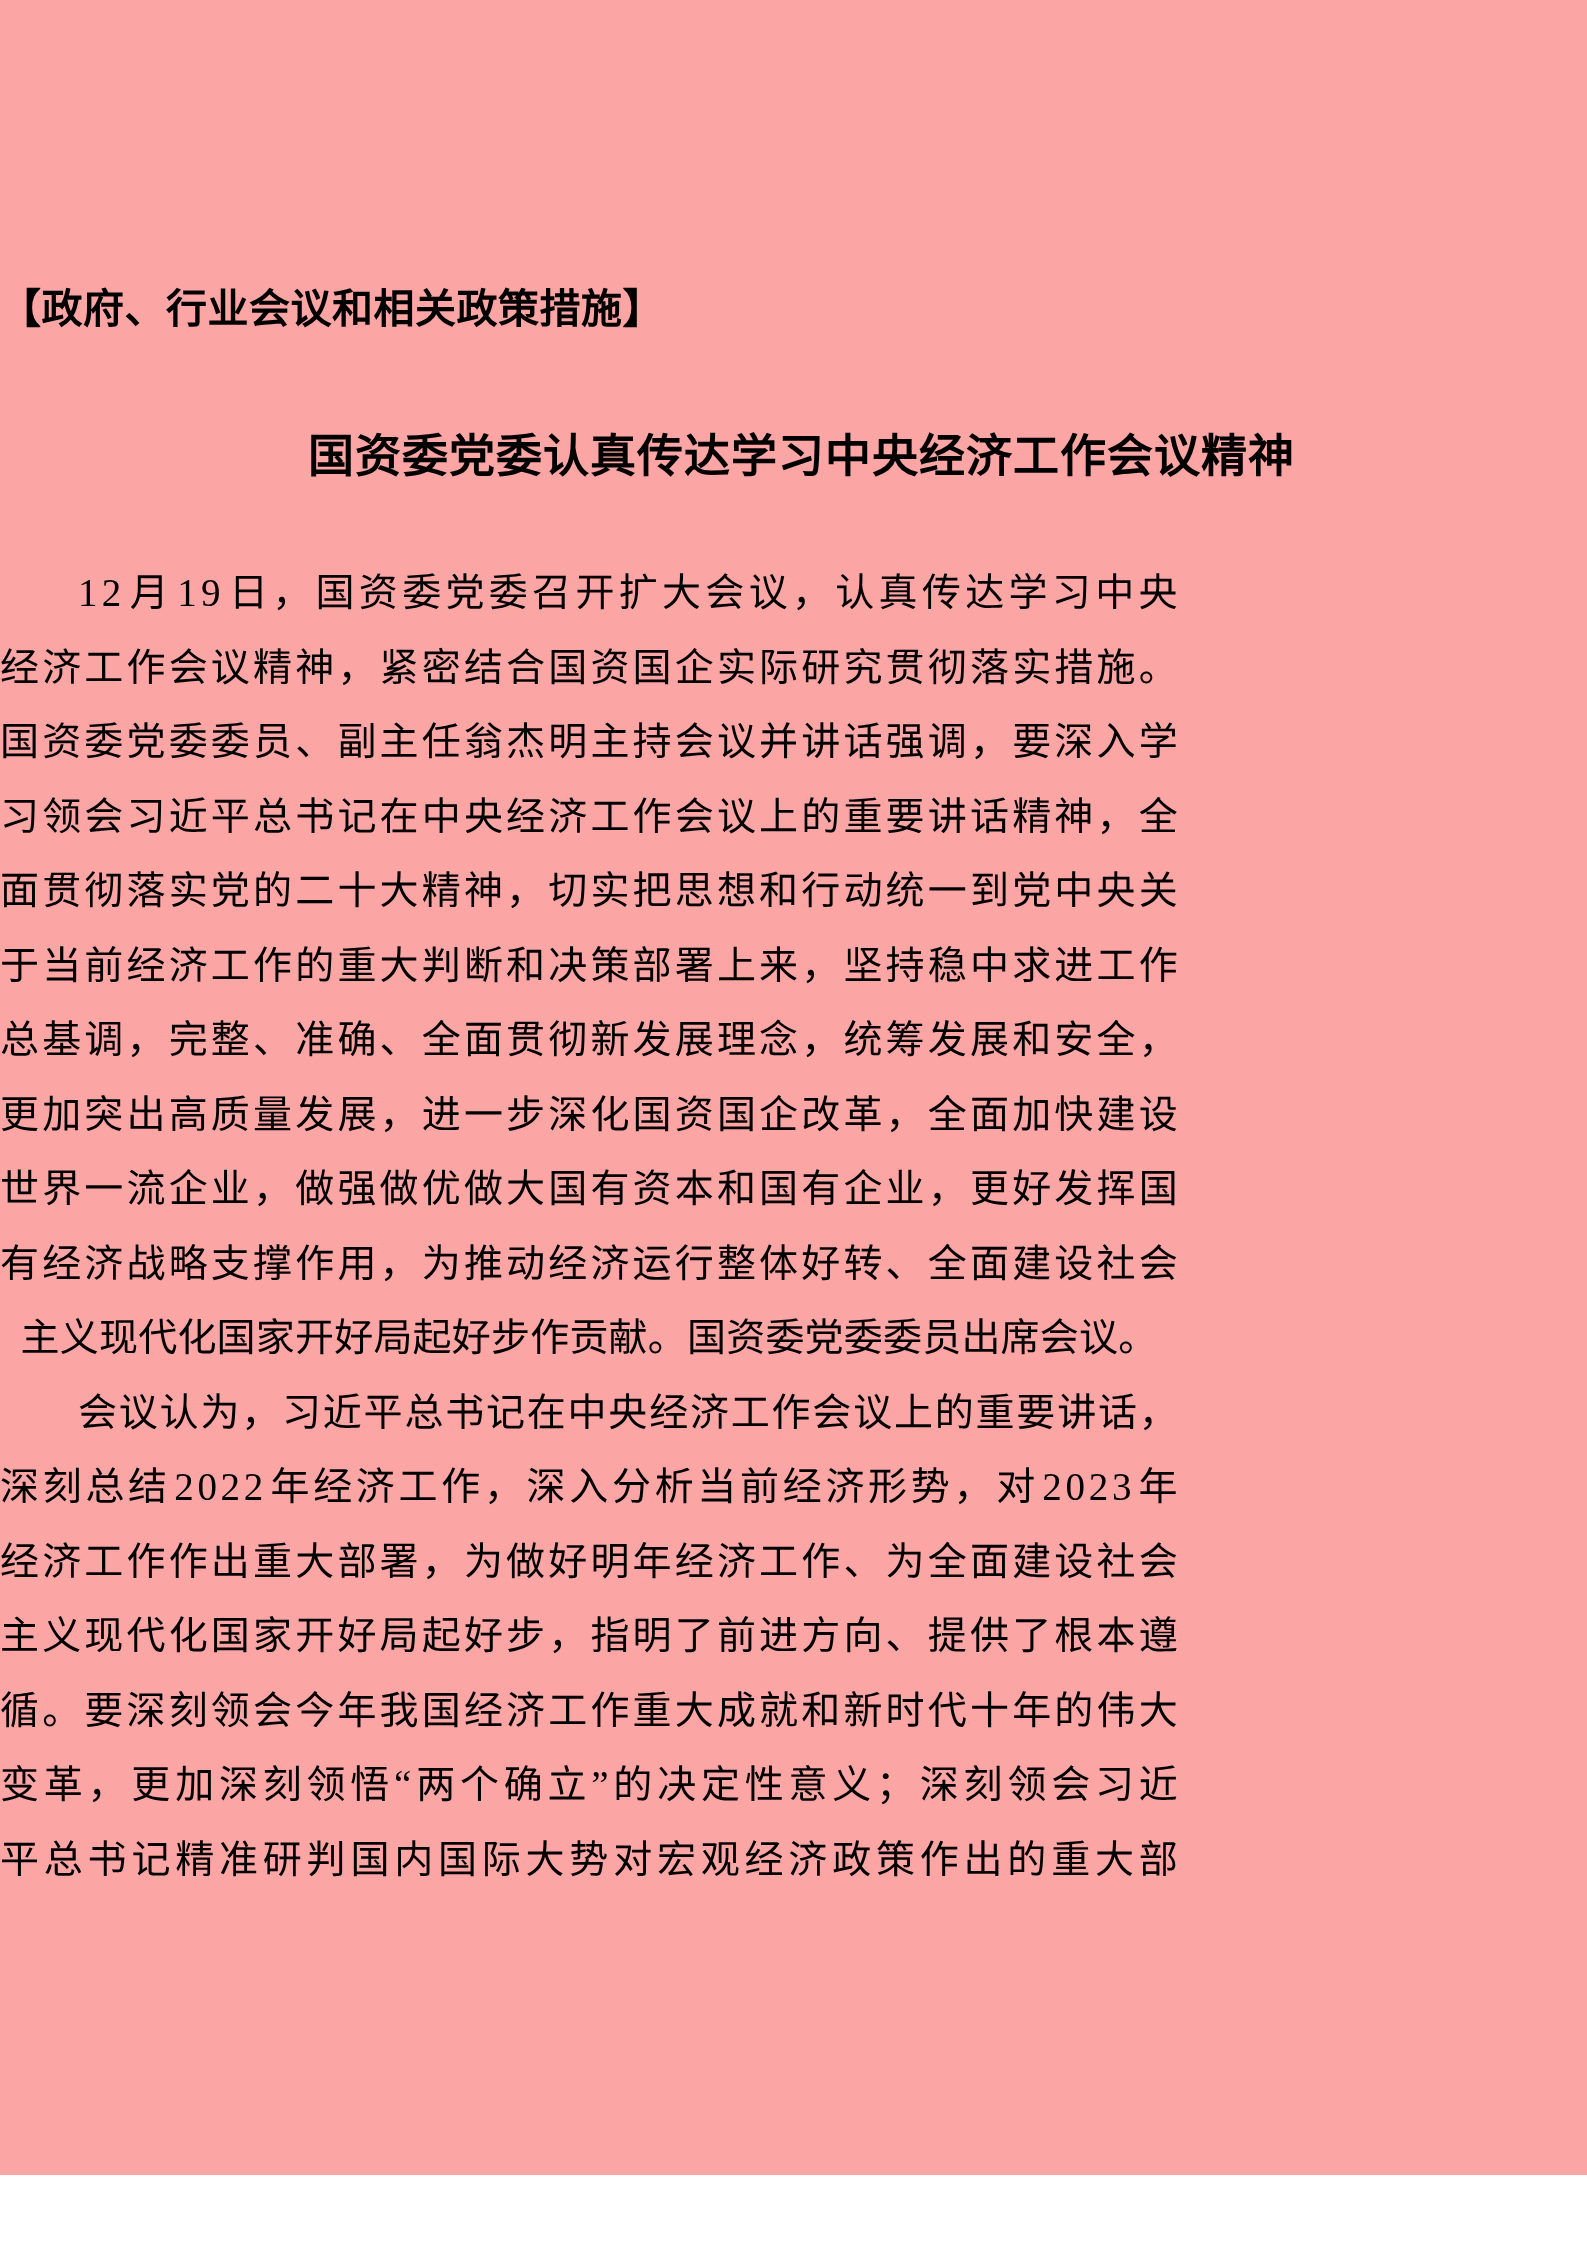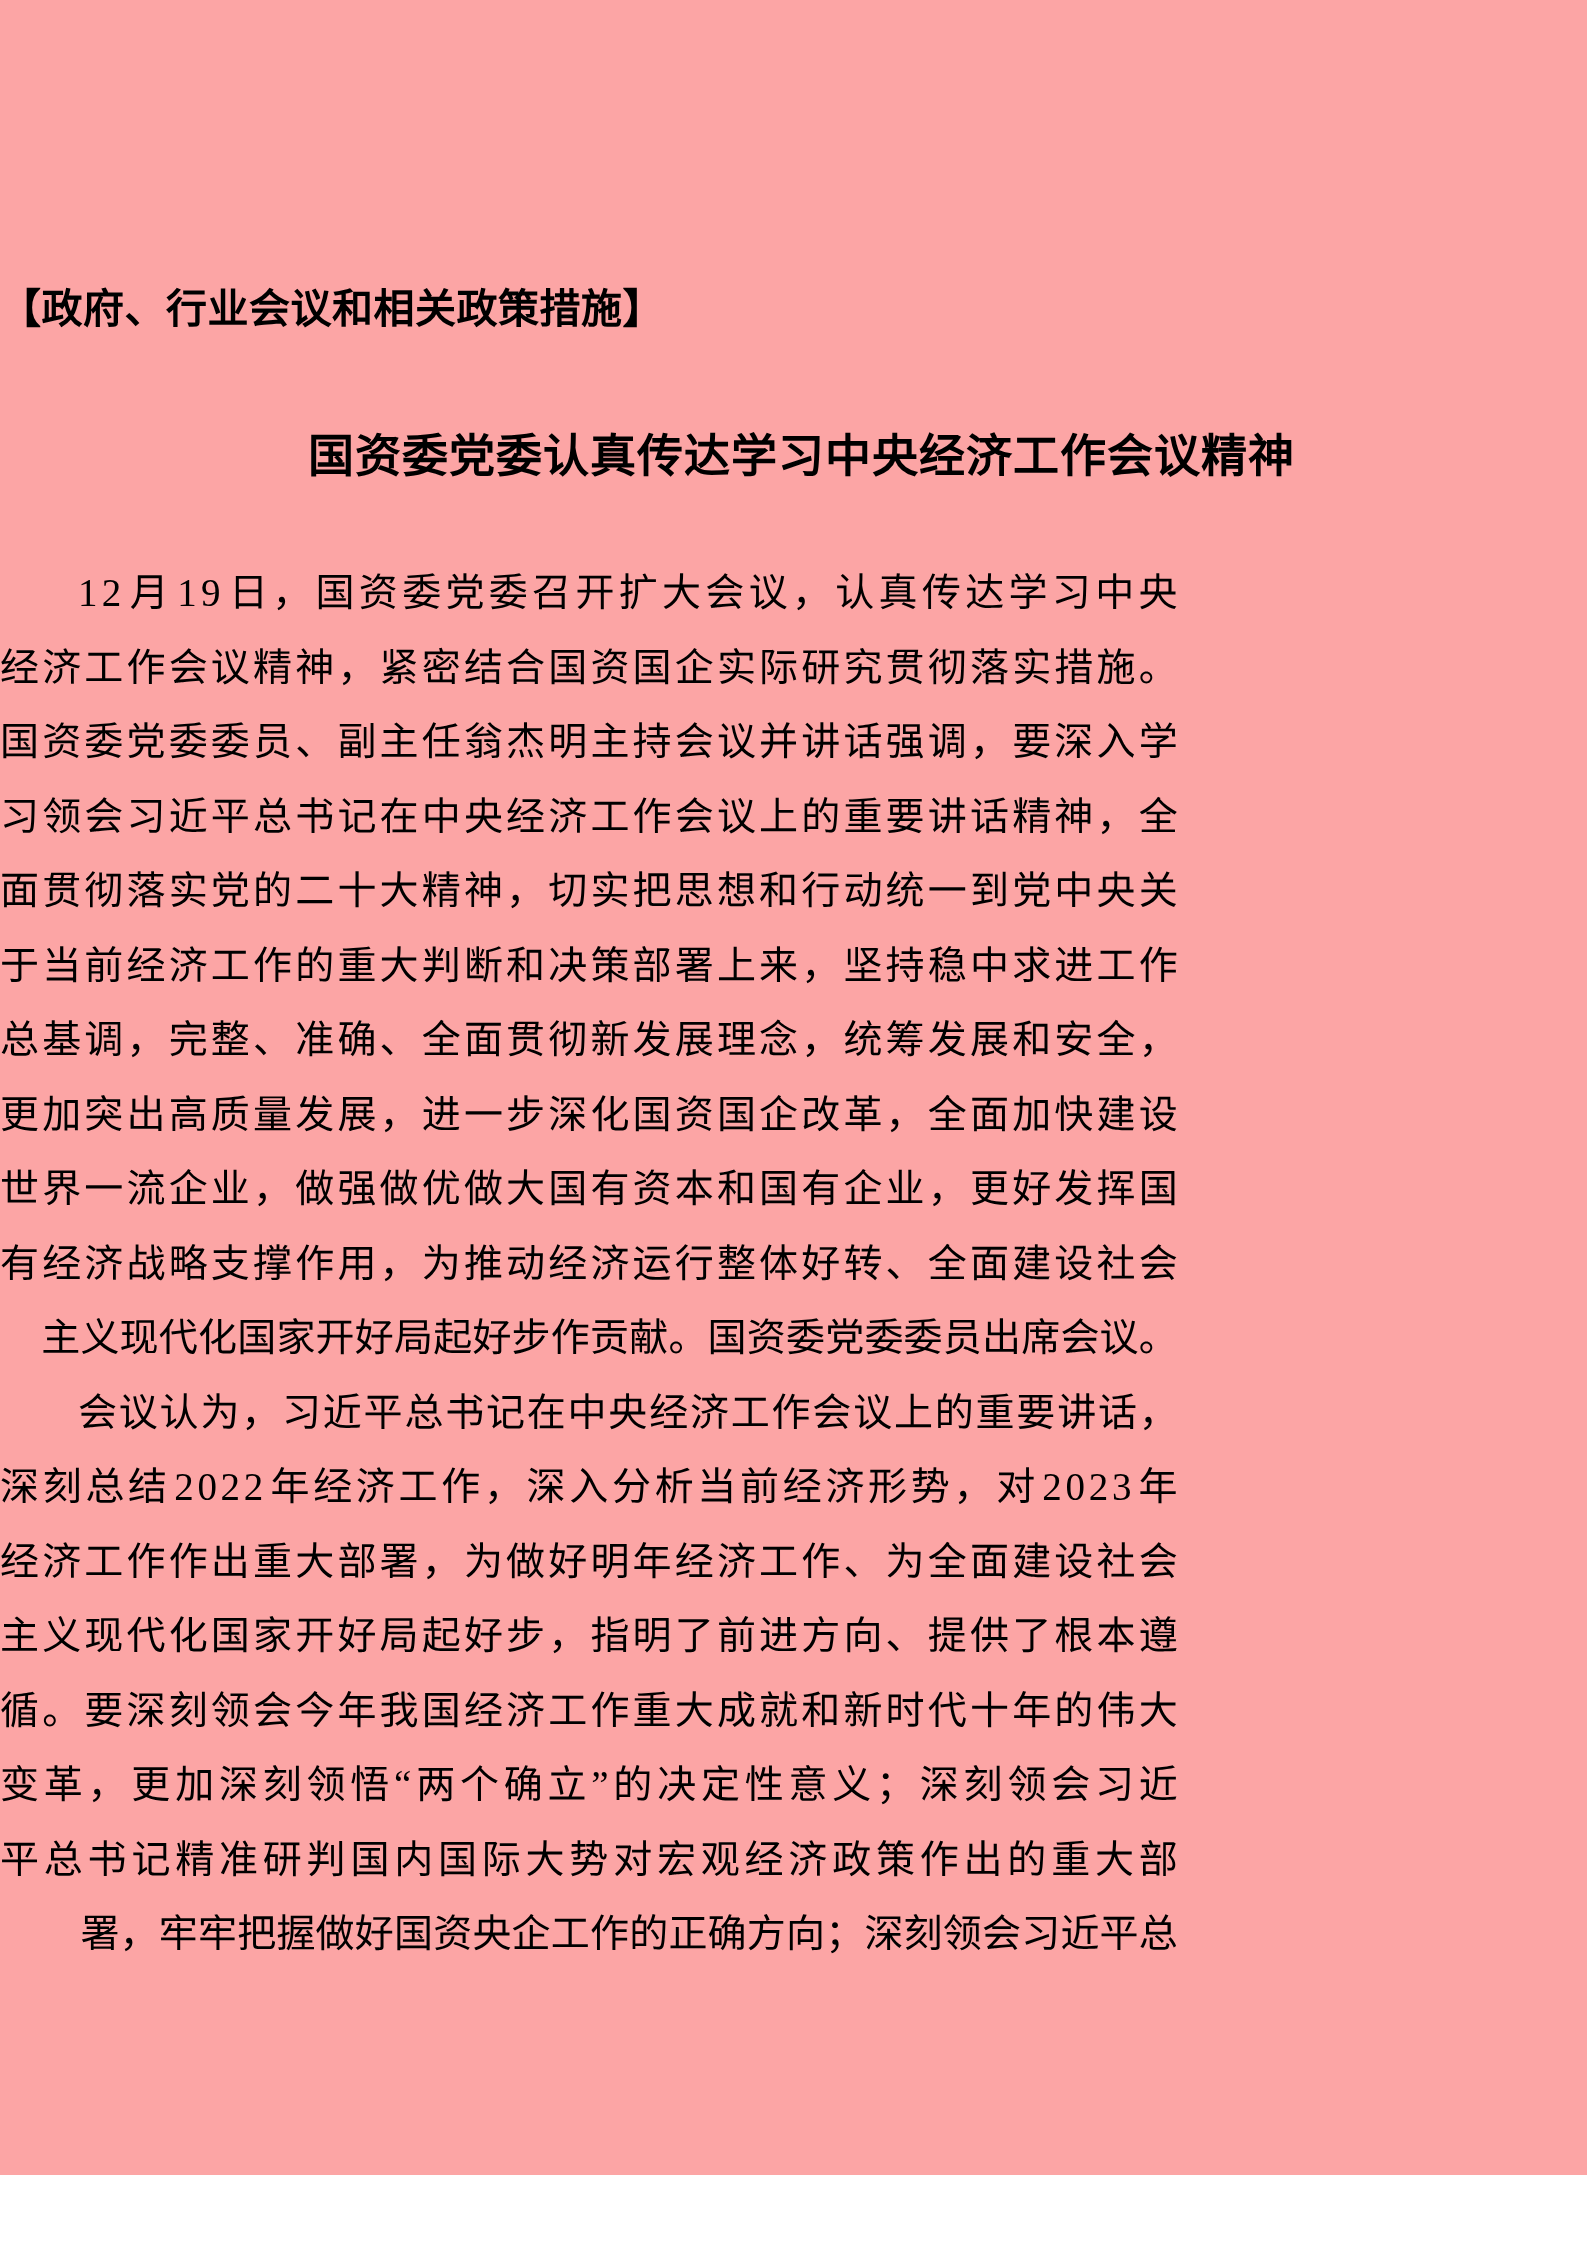--- a/index.html
+++ b/index.html
@@ -84,21 +84,21 @@
     justify-content: space-between;
     height: 74.5px;
     line-height: 74.5px;
     font-family: "Liberation Serif", "DejaVu Serif", serif;
     font-size: 39px;
     color: #000000;
     white-space: nowrap;
     overflow: visible;
   }
   .line.last {
-    justify-content: flex-end;
+    justify-content: center;
   }
   .line > span {
     display: inline-block;
   }
   .line.indent {
     padding-left: 78px;
     box-sizing: border-box;
   }
 
   
@@ -641,20 +641,17 @@
           <span>济</span>
           <span>政</span>
           <span>策</span>
           <span>作</span>
           <span>出</span>
           <span>的</span>
           <span>重</span>
           <span>大</span>
           <span>部</span>
         </div>
-        <div class="line last">
-          <span>署，牢牢把握做好国资央企工作的正确方向；深刻领会习近平总</span>
-        </div>
       </div>
     </div>
 
 
 </div>
 
 </body></html>

